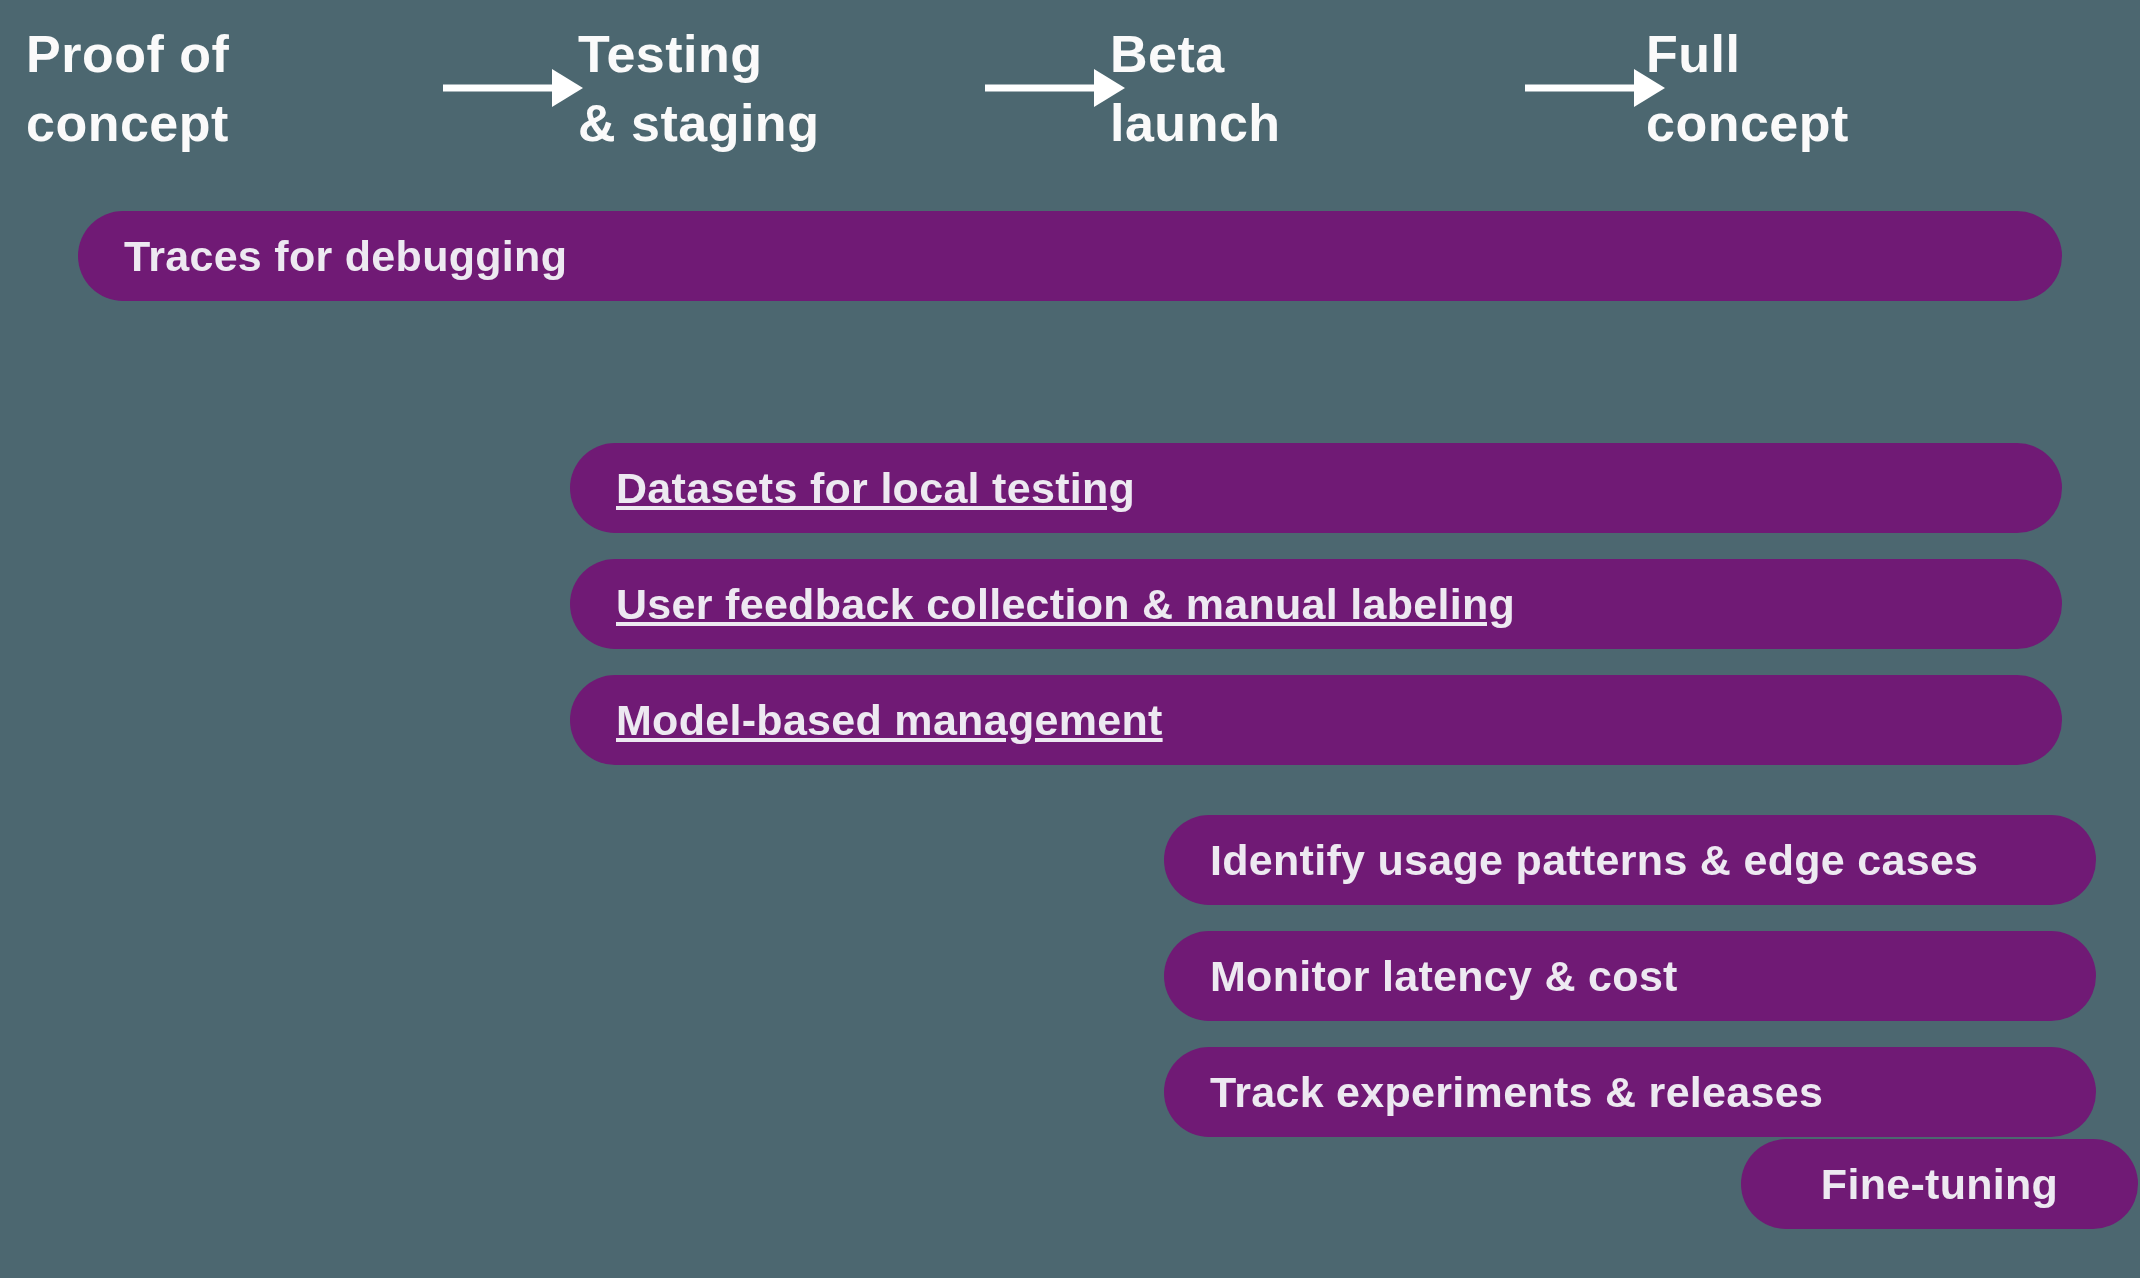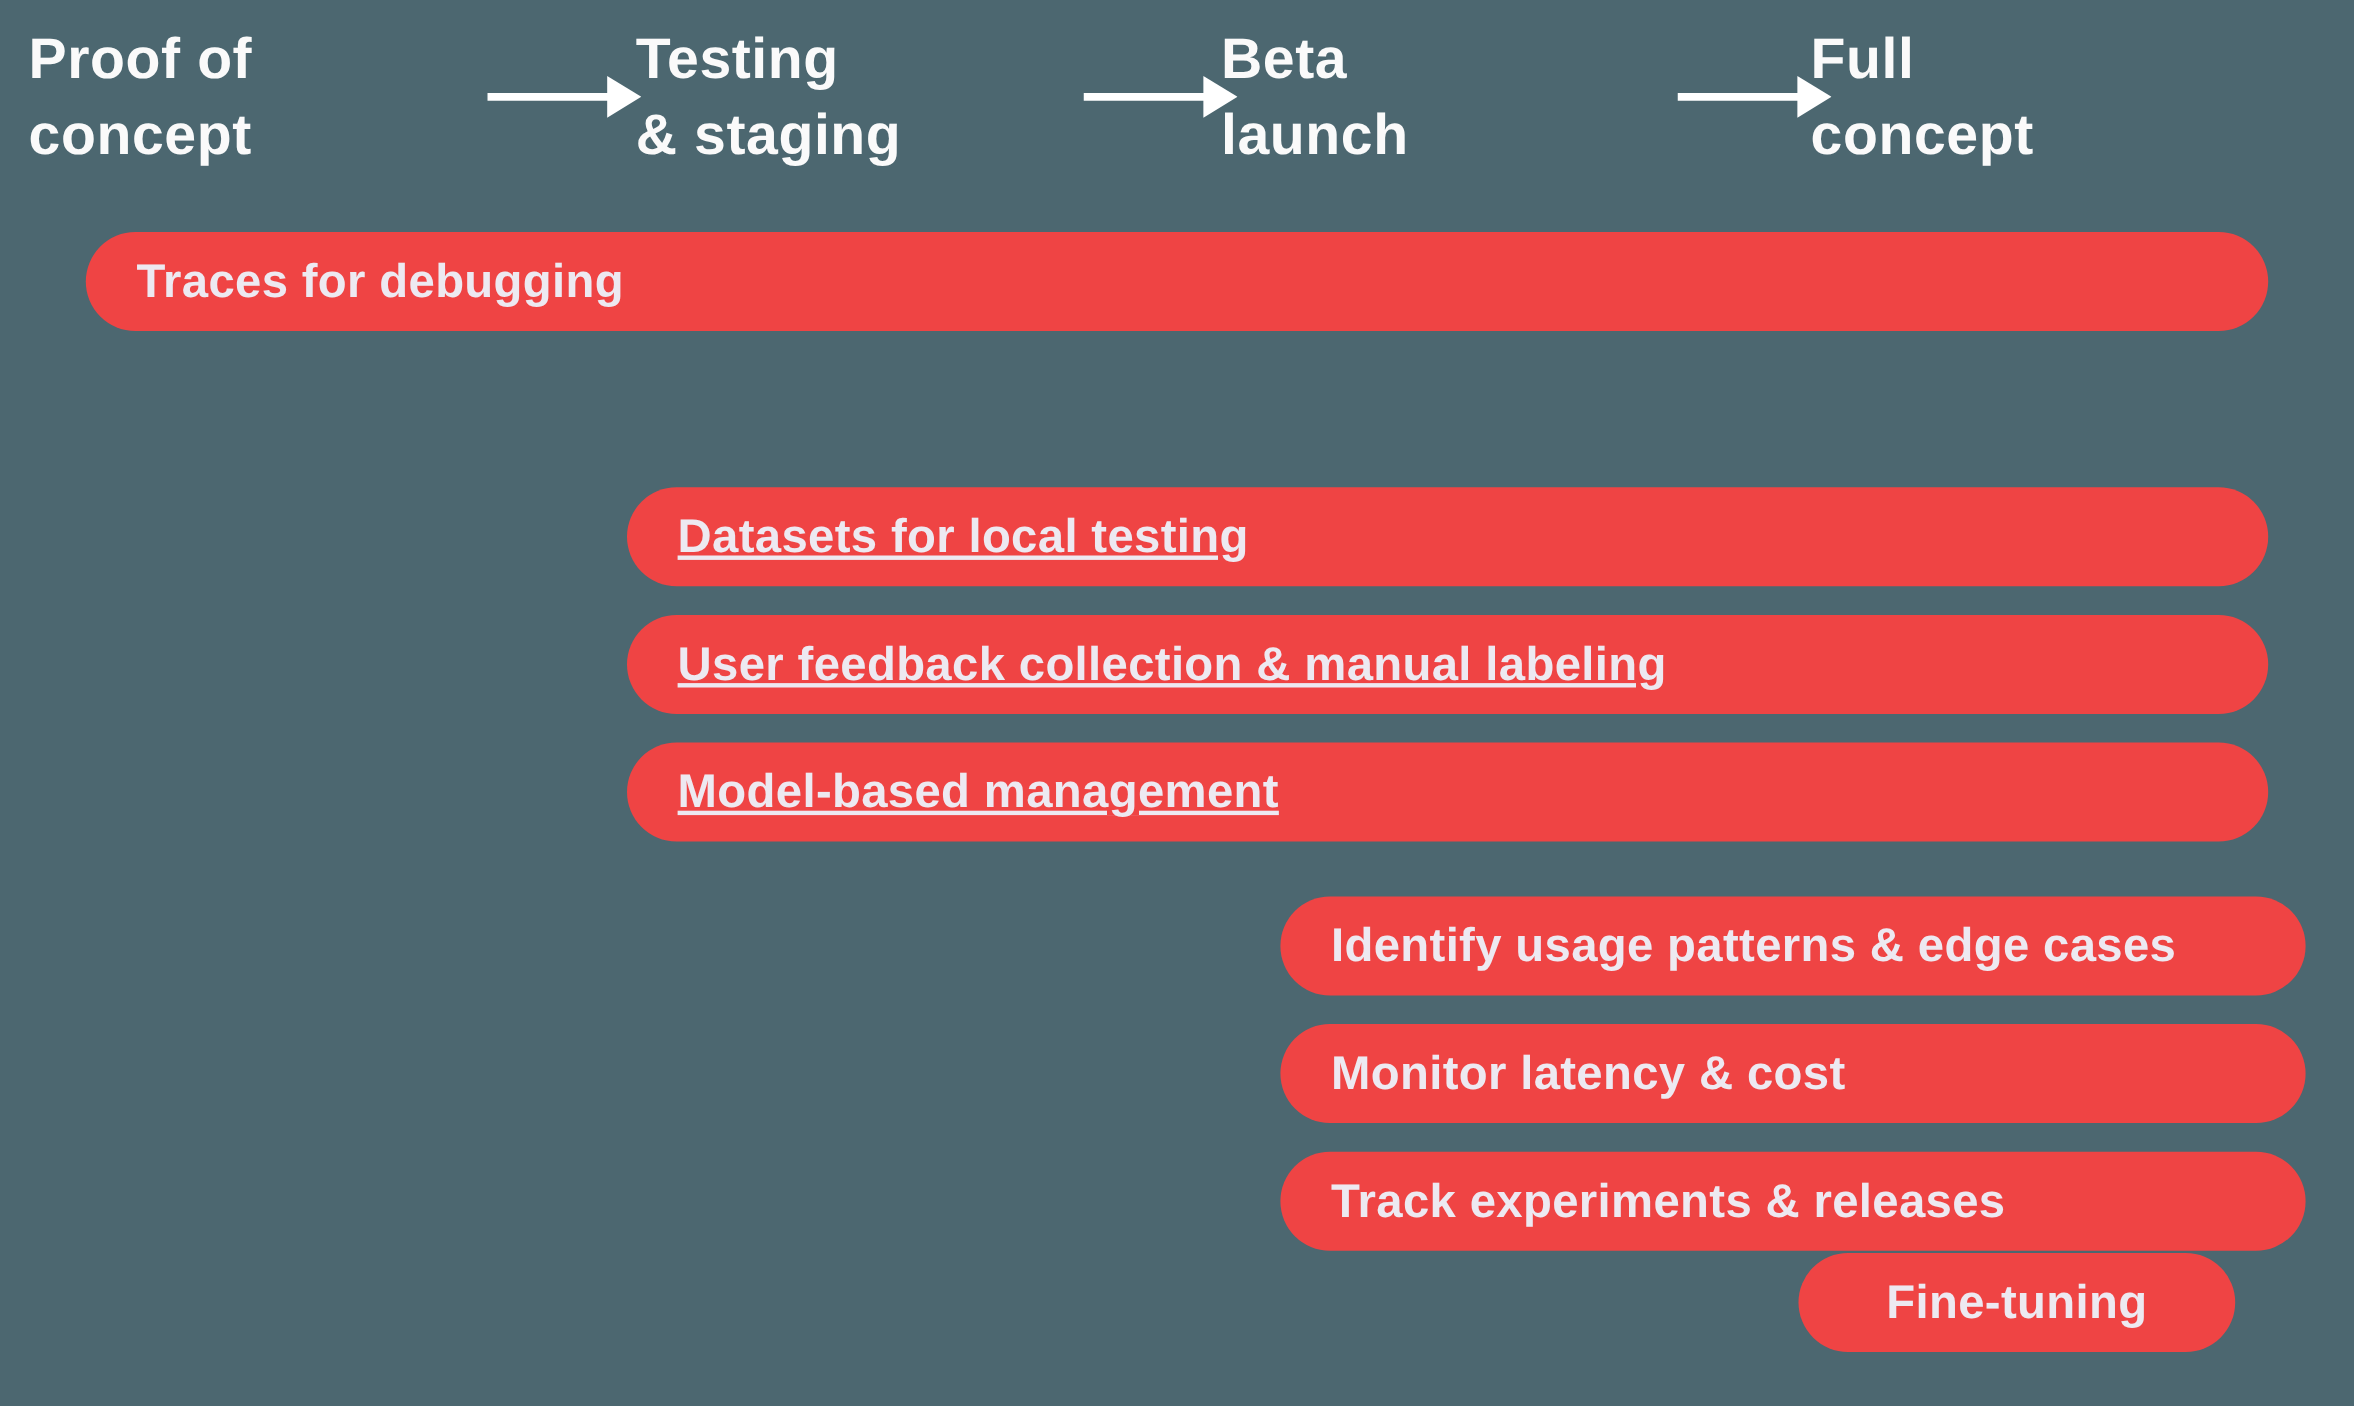--- a/index.html
+++ b/index.html
@@ -40,34 +40,34 @@
     height: 44px;
   }
   .arrow.a1 { left:  443px; }
   .arrow.a2 { left:  985px; }
   .arrow.a3 { left: 1525px; }
   
   .bar {
     position: absolute;
     height: 90px;
     border-radius: 45px;
-    background: #ef4444;
+    background: #701a75;
     color: #EDE9F1;
     font-size: 43px;
     font-weight: 700;
     display: flex;
     align-items: center;
     padding-left: 46px;
     box-sizing: border-box;
     letter-spacing: 0.3px;
   }
   .bar.c1 { left:   78px; width: 1984px; }
   .bar.c2 { left:  570px; width: 1492px; text-decoration: underline; }
   .bar.c3 { left: 1164px; width:  932px; margin-top: 24px; }
-  .bar.c4 { left: 1635px; width:  397px; padding-left: 0; justify-content: center; }
+  .bar.c4 { left: 1741px; width:  397px; padding-left: 0; justify-content: center; }
 </style>
 </head>
 <body>
 
 <div class="stage">
 
   <div class="phase p1">Proof of
 concept</div>
   <div class="phase p2">Testing
 &amp; staging</div>

